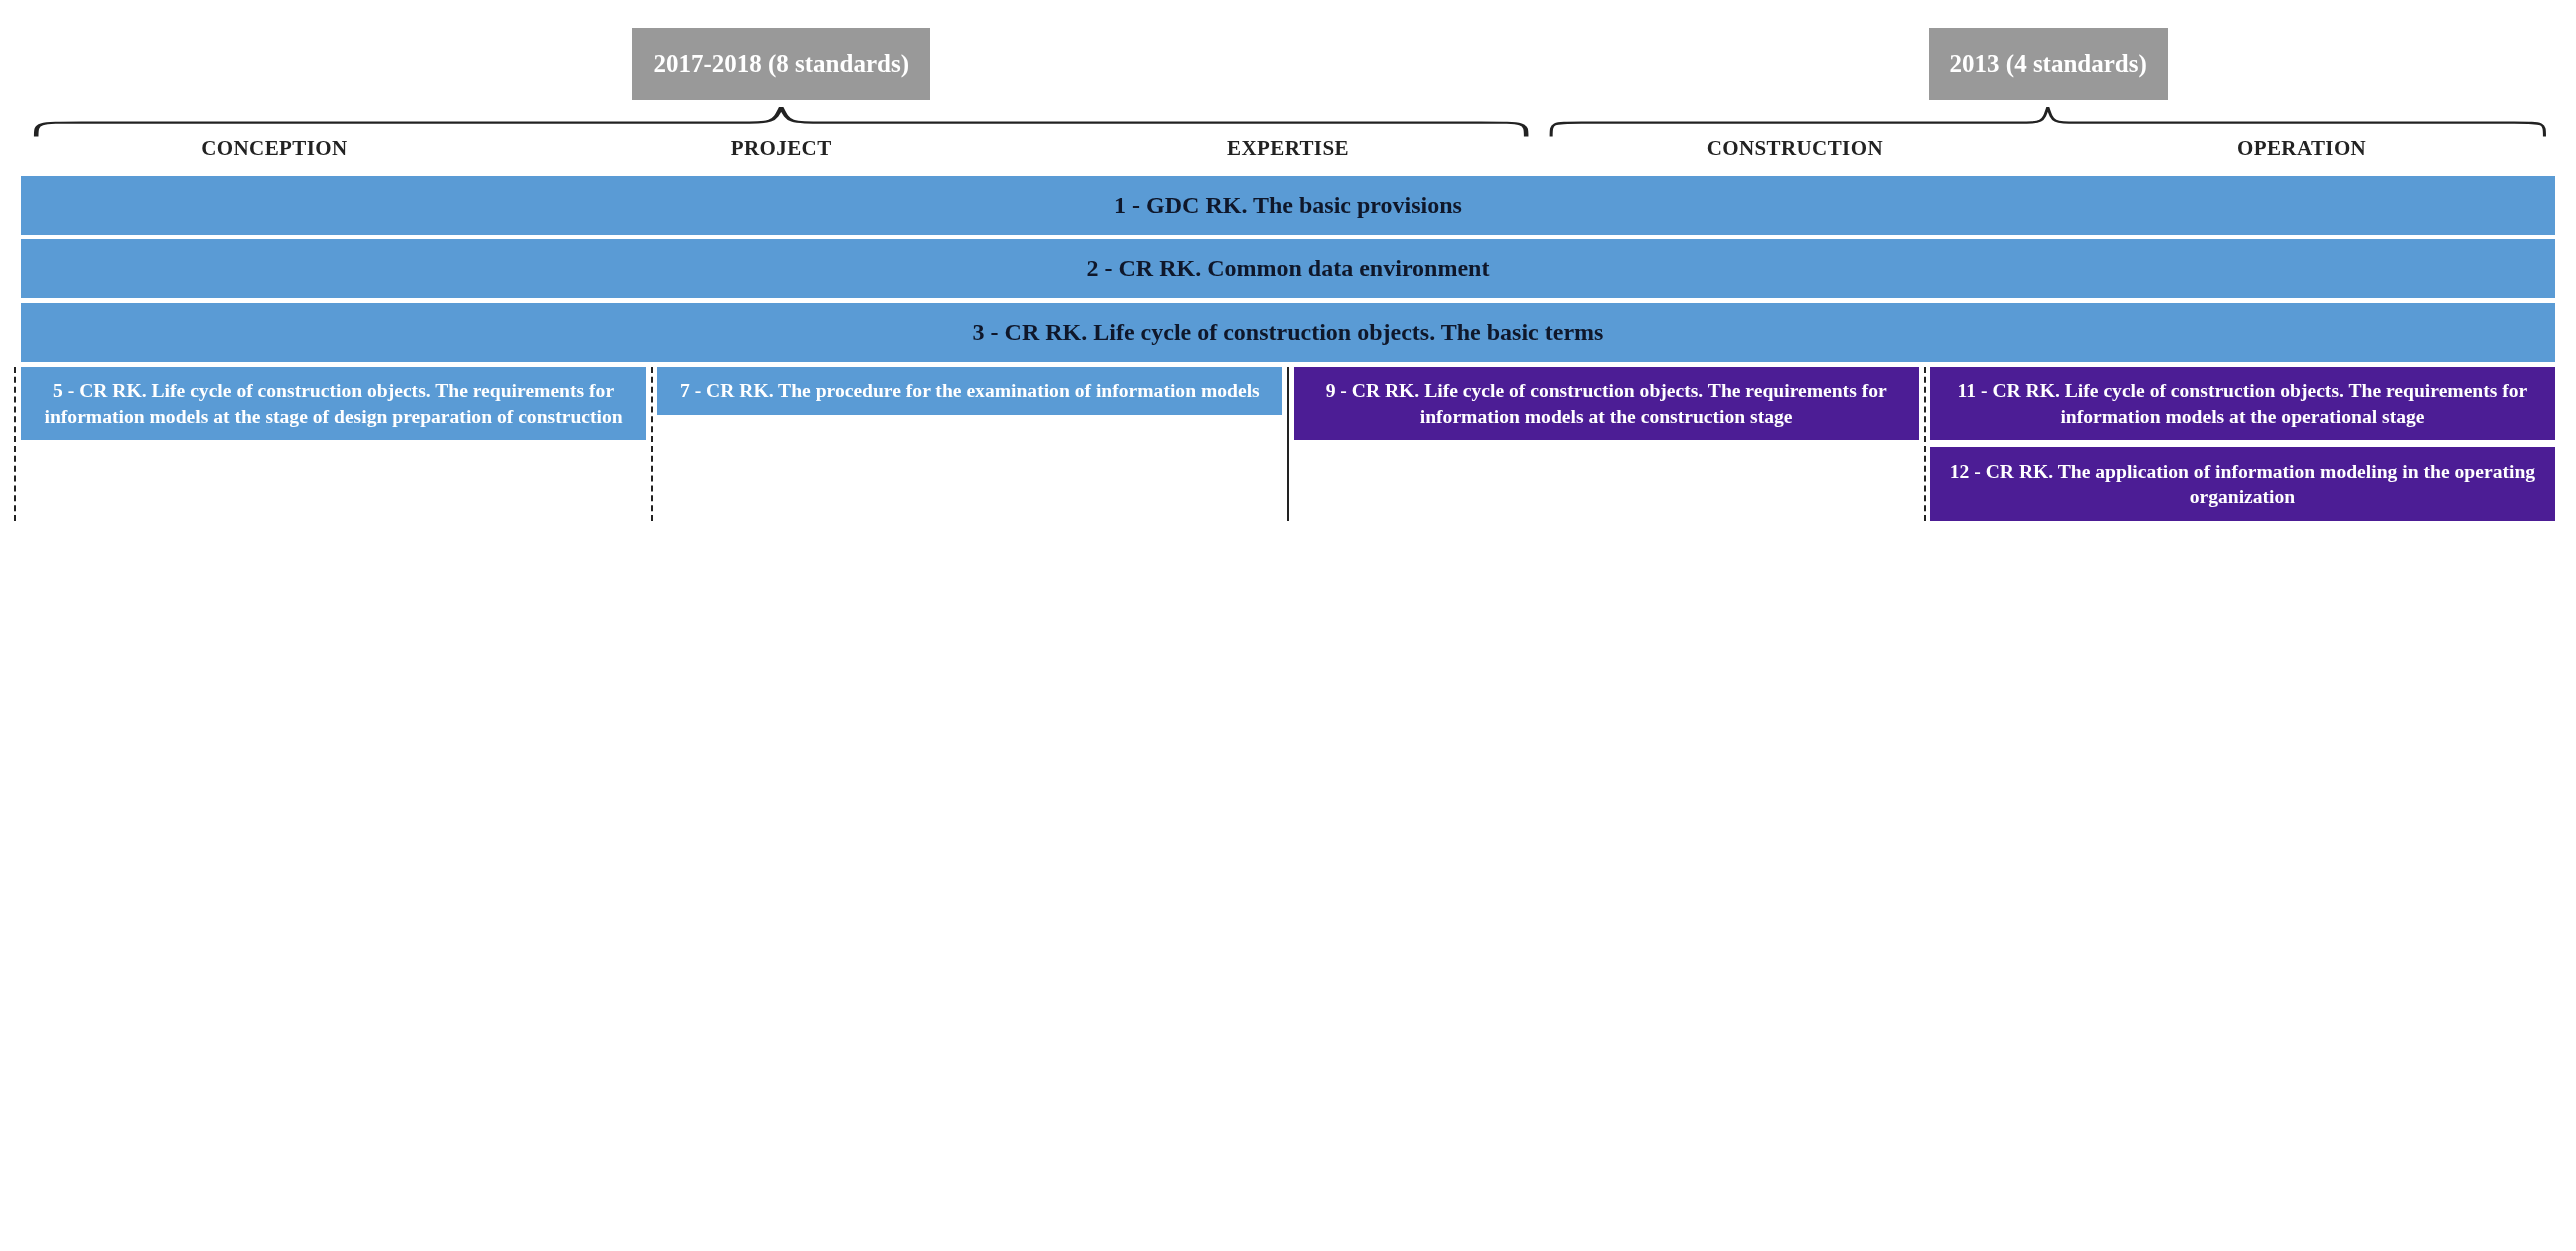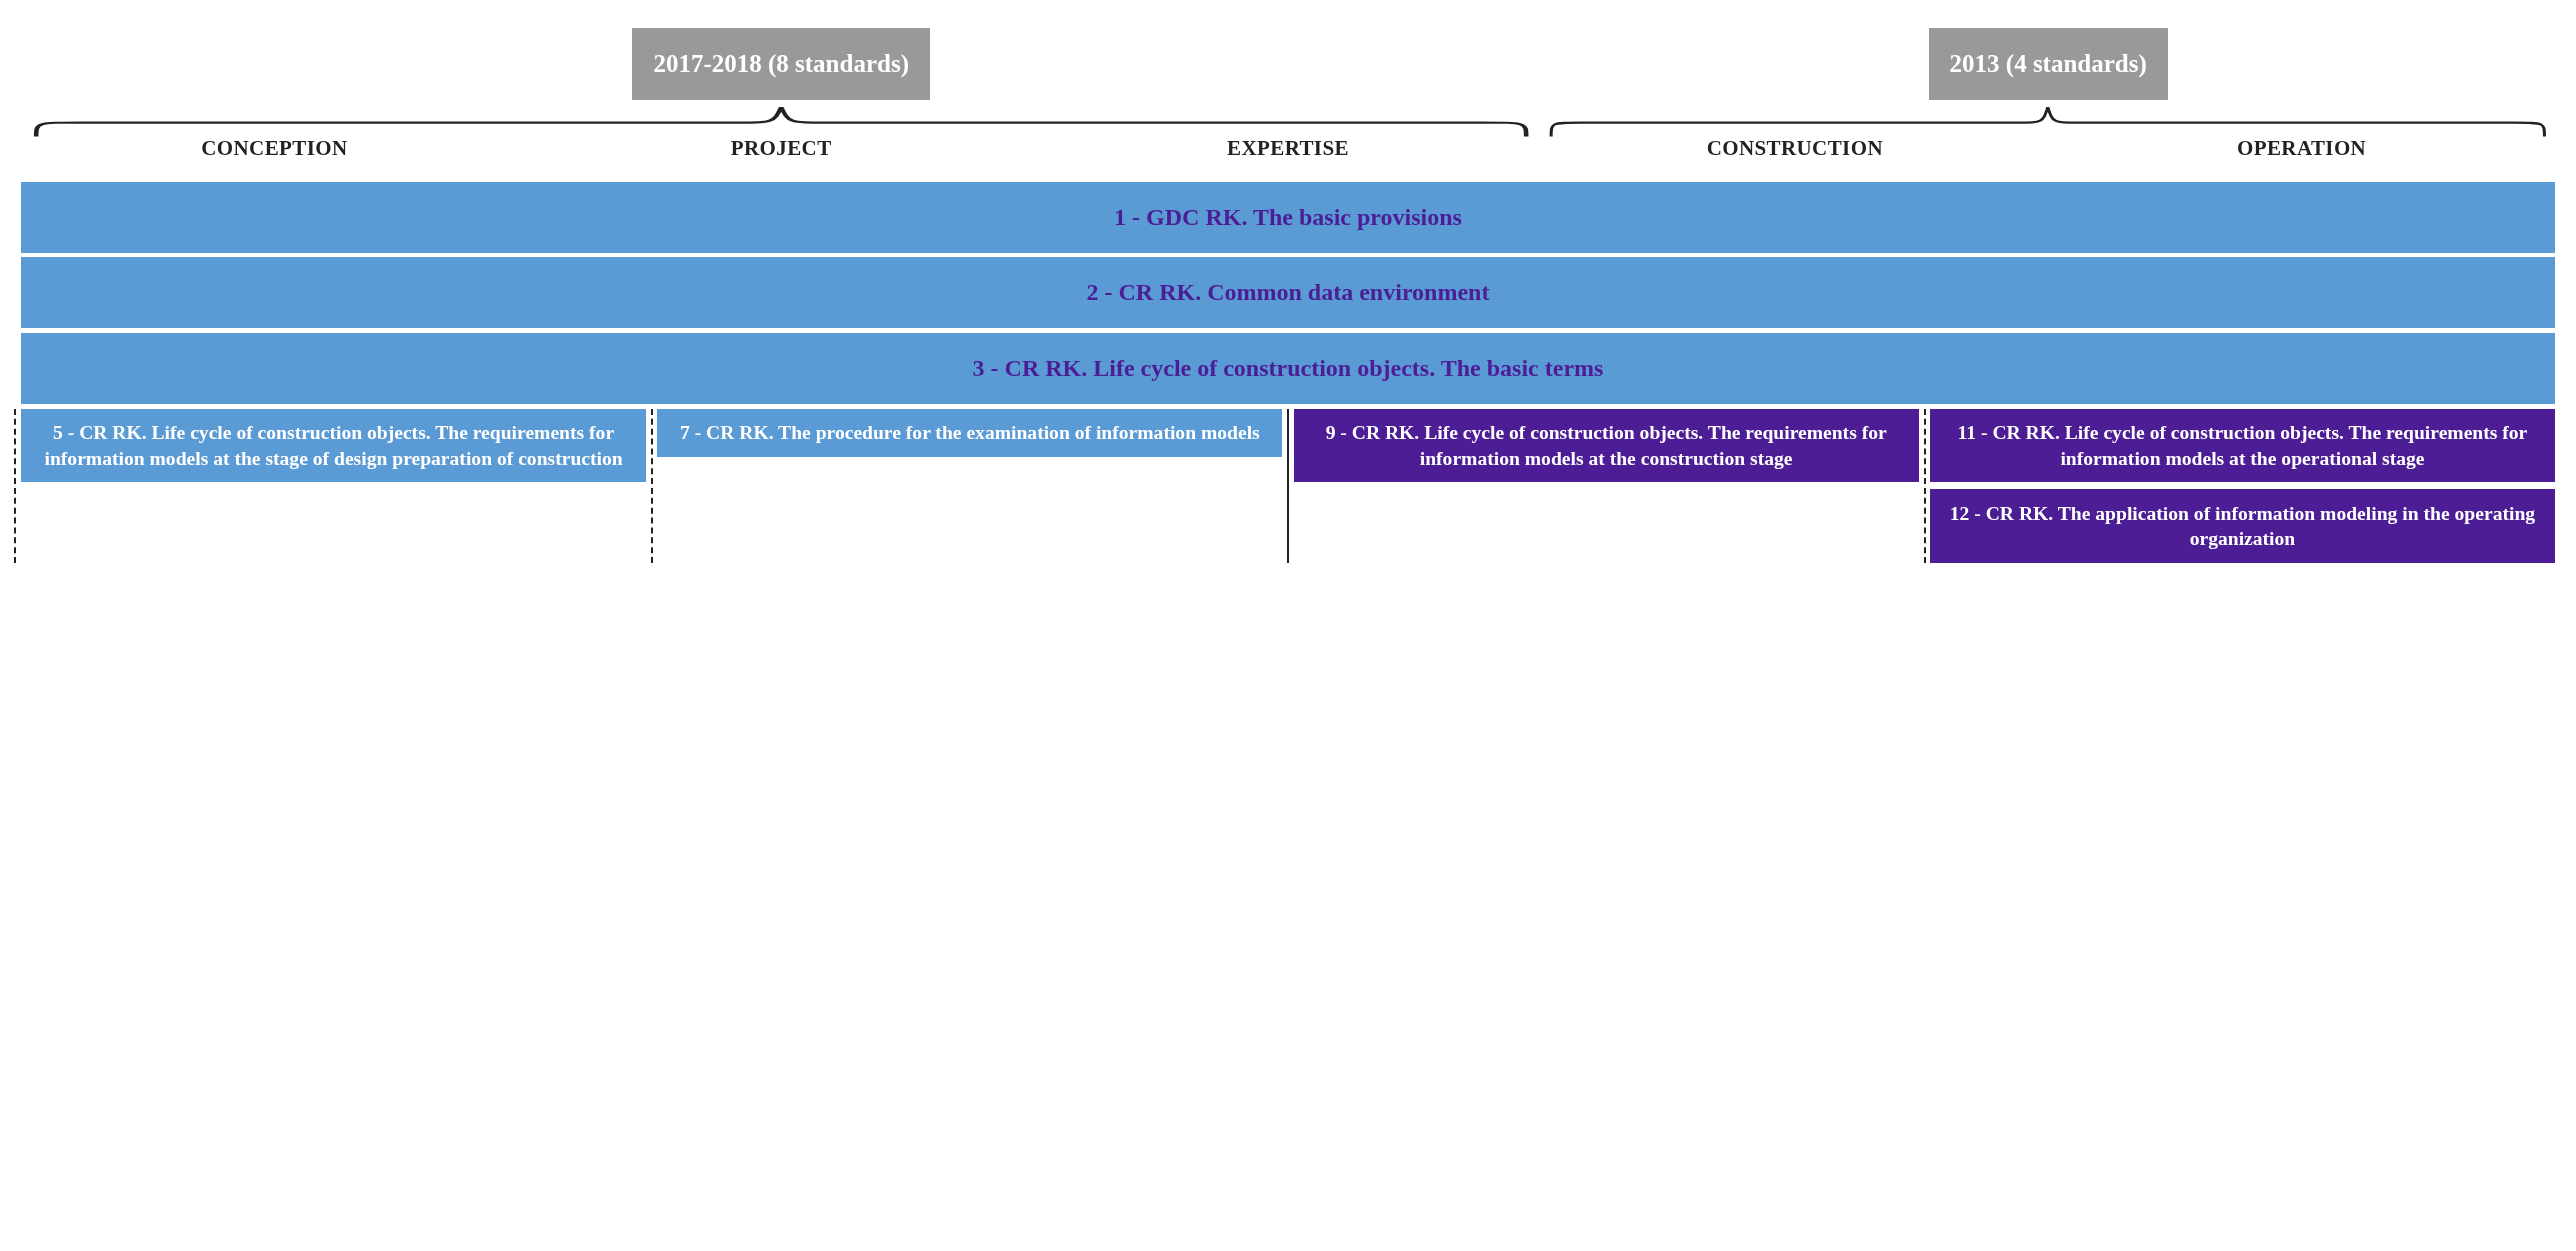--- a/index.html
+++ b/index.html
@@ -36,38 +36,38 @@
 .bracket {
   position: relative;
 }
 .bracket svg { width: 100%; height: 35px; display:block; }
 .bracket-left { flex: 0 0 60%; }
 .bracket-right { flex: 0 0 40%; }
 
 .headers {
   display: flex;
   margin-top: -4.2px;
-  margin-bottom: 18px;
+  margin-bottom: 12px;
 }
 .hdr {
   flex: 1;
   text-align: center;
   font-weight: bold;
   font-size: 21px;
   letter-spacing: 0.4px;
   padding: 2.8px 4.2px;
 }
 
 .band {
   background: #5a9bd5;
-  color: #4c1d95;
+  color: #0f172a;
   text-align: center;
   font-weight: bold;
   font-size: 24px;
-  padding: 22px 7px;
+  padding: 16px 7px;
   margin-bottom: 4.2px;
 }
 
 .cols {
   display: flex;
   gap: 11.2px;
   margin: 5.6px 0 7px 0;
 }
 .col {
   flex: 1;

